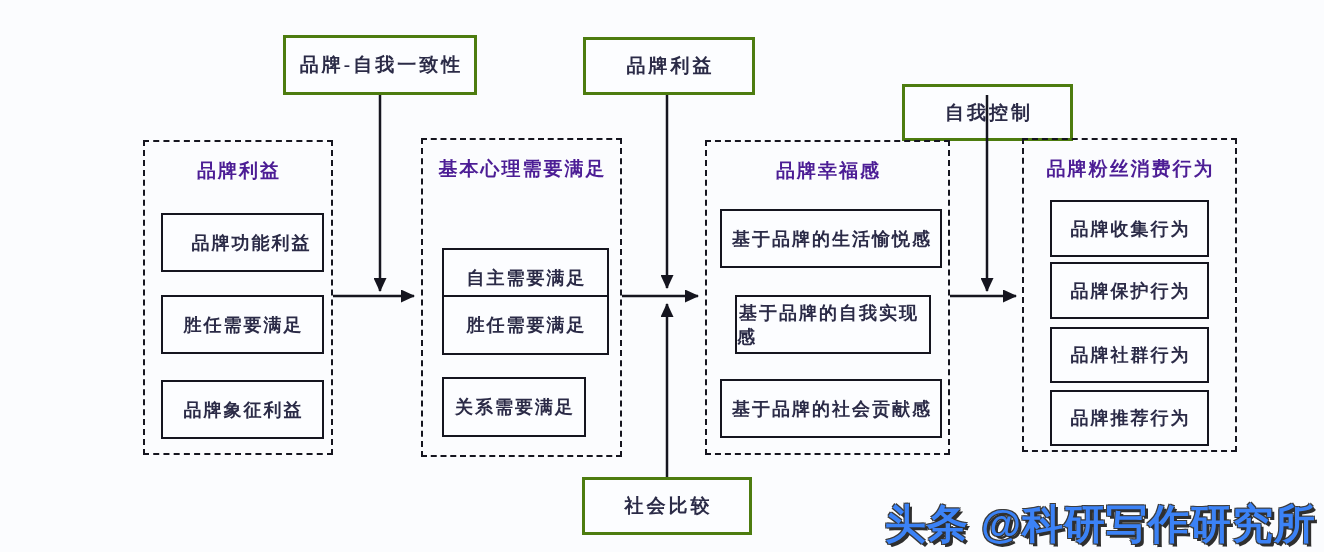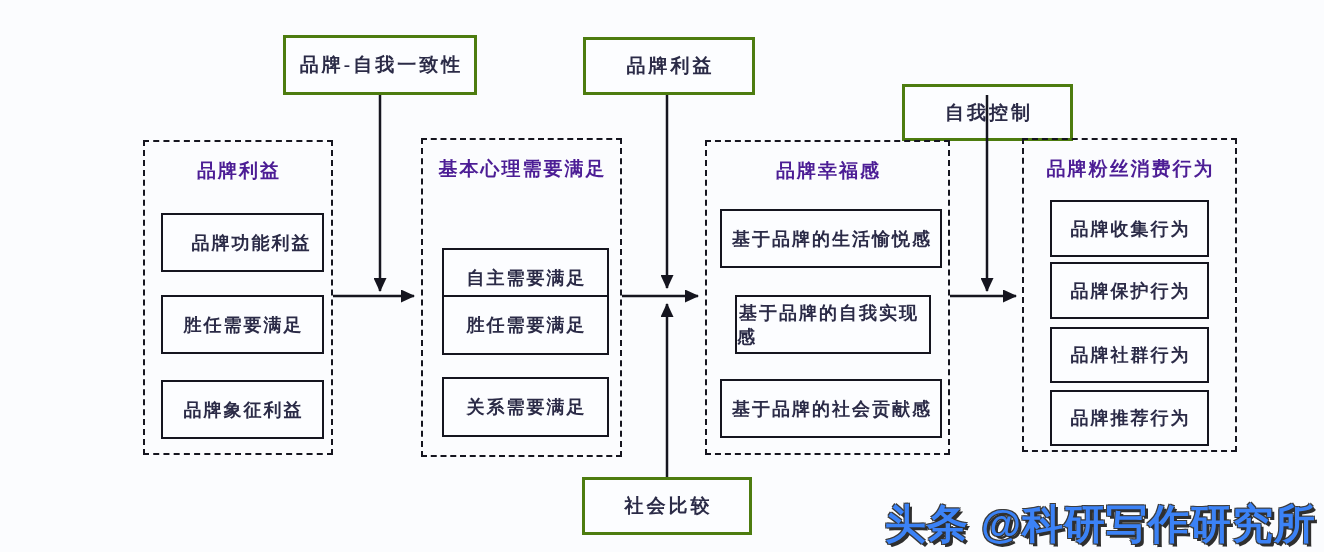--- a/index.html
+++ b/index.html
@@ -111,21 +111,21 @@
   </div>
 
   <div class="group" style="left:421px; top:138px; width:201px; height:319px;">
     <div class="group-title">基本心理需要满足</div>
     <div class="item-box" style="left:19px; top:69px; width:167px; height:60px;margin-top:39px;">
       <span>自主需要满足</span>
     </div>
     <div class="item-box" style="left:19px; top:155px; width:167px; height:60px;">
       <span>胜任需要满足</span>
     </div>
-    <div class="item-box" style="left:19px; top:237px; width:167px; height:60px;">
+    <div class="item-box" style="left:19px; top:237px; width:144px; height:60px;">
       <span>关系需要满足</span>
     </div>
   </div>
 
   <div class="group" style="left:705px; top:140px; width:245px; height:315px;">
     <div class="group-title">品牌幸福感</div>
     <div class="item-box" style="left:13px; top:67px; width:222px; height:59px;">
       <span>基于品牌的生活愉悦感</span>
     </div>
     <div class="item-box" style="left:12px; top:153px; width:196px; height:59px;margin-left:16px;">

